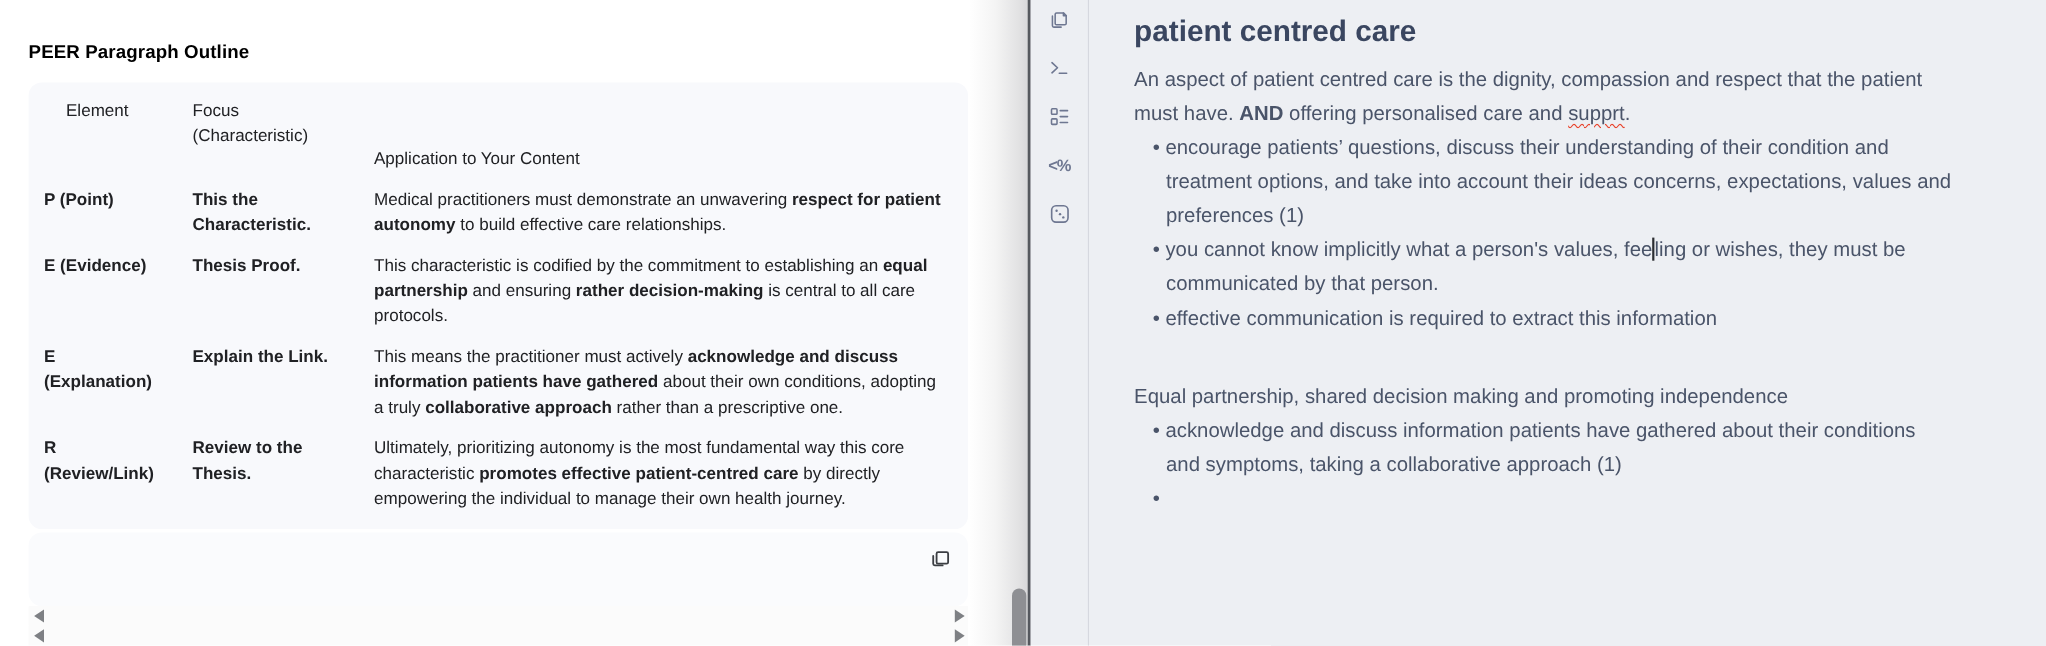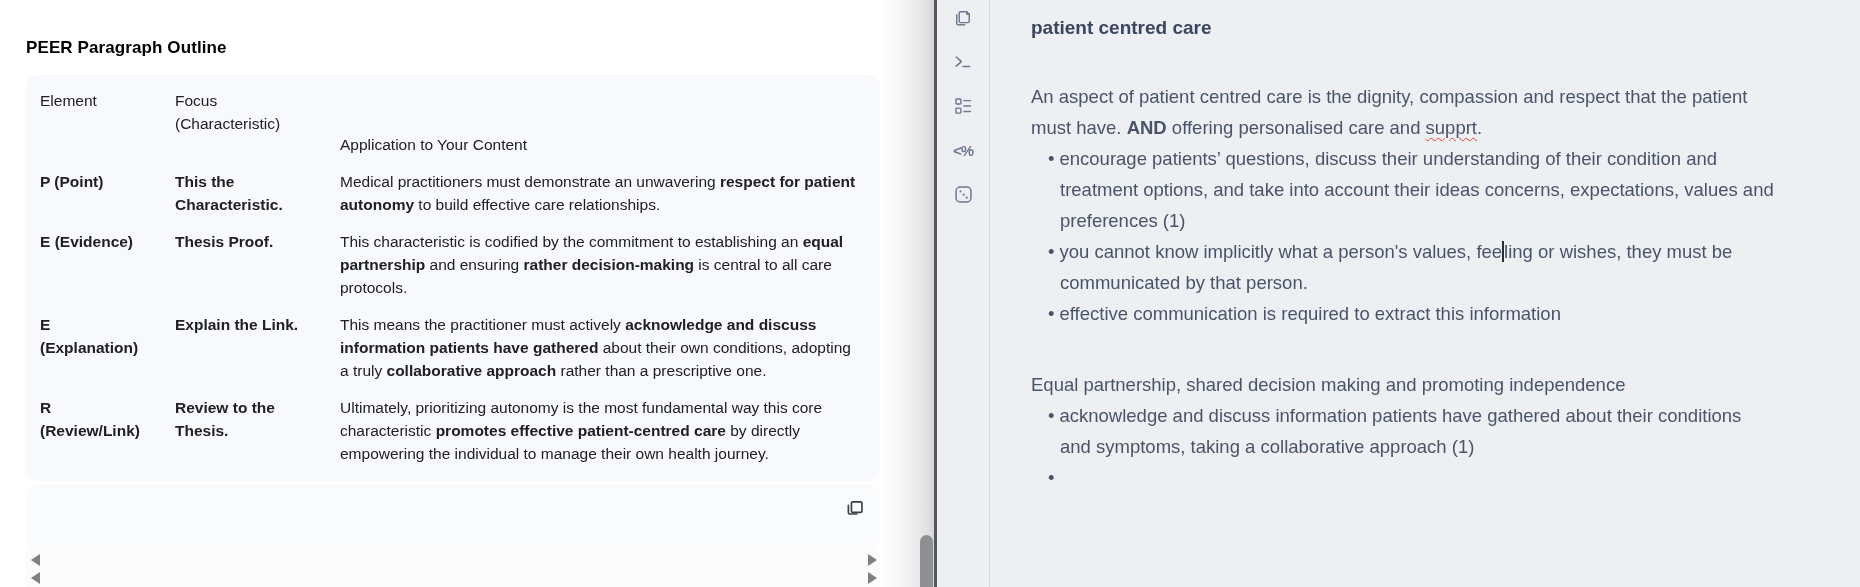--- a/index.html
+++ b/index.html
@@ -48,21 +48,21 @@
                border-right:1px solid #d6d8df; display:flex; flex-direction:column;
                align-items:center; padding-top:5px; gap:18px; }
   .tool-btn { width:26px; height:26px; border:none; background:transparent; cursor:pointer;
               display:flex; align-items:center; justify-content:center; color:#6e7791; }
   .tool-btn svg { display:block; }
   .tool-pct { font-size:15px; font-weight:700; color:#6e7791; letter-spacing:-1px; }
 
   
   .right-pane { flex:1; height:587px; background:#edeff3; padding:14px 48px 0 41px;
                 color:#4a5469; font-size:18.5px; line-height:31px; overflow:hidden; }
-  .doc-title { font-size:19px; line-height:28px; font-weight:700; color:#3a4660; margin-bottom:39px; }
+  .doc-title { font-size:27px; line-height:28px; font-weight:700; color:#3a4660; margin-bottom:14px; }
   .doc-body .blk { white-space:pre-wrap; }
   .doc-body .p { }
   .doc-body .gap { margin-top:40px; }
   .doc-body .bullet { padding-left:29px; text-indent:-12px; }
   .doc-body .bullet.nohang { padding-left:12px; text-indent:5px; }
   .doc-body .dot { margin-right:5px; }
   .doc-body b { font-weight:700; }
   .sp-err { text-decoration:underline; text-decoration-style:wavy; text-decoration-color:#e8432c;
             text-decoration-thickness:1.2px; text-underline-offset:3px; }
   .caret { display:inline-block; width:2px; height:21px; background:#2b2d31; vertical-align:-4px; }
@@ -70,21 +70,21 @@
 </head>
 <body>
 
 <div class="app">
 
   <section class="left-pane">
     <h2 class="lp-heading">PEER Paragraph Outline</h2>
 
     <div class="table-card">
       <div class="peer-grid" id="peerGrid">
-          <div class="cell hdr" style="white-space: pre-line;">Element</div>
+          <div class="cell hdr" style="white-space: pre-line; margin-left: 20px;">Element</div>
           <div class="cell hdr" style="white-space: pre-line;">Focus
 (Characteristic)</div>
           <div class="cell hdr" style="white-space: pre-line; margin-top: 44px;">Application to Your Content</div>
           <div class="cell colA">P (Point)</div>
           <div class="cell colB">This the
 Characteristic.</div>
           <div class="cell colC"><span>Medical practitioners must demonstrate an unwavering </span><b>respect for patient autonomy</b><span> to build effective care relationships.</span></div>
           <div class="cell colA">E (Evidence)</div>
           <div class="cell colB">Thesis Proof.</div>
           <div class="cell colC"><span>This characteristic is codified by the commitment to establishing an </span><b>equal partnership</b><span> and ensuring </span><b>rather decision-making</b><span> is central to all care protocols.</span></div>

